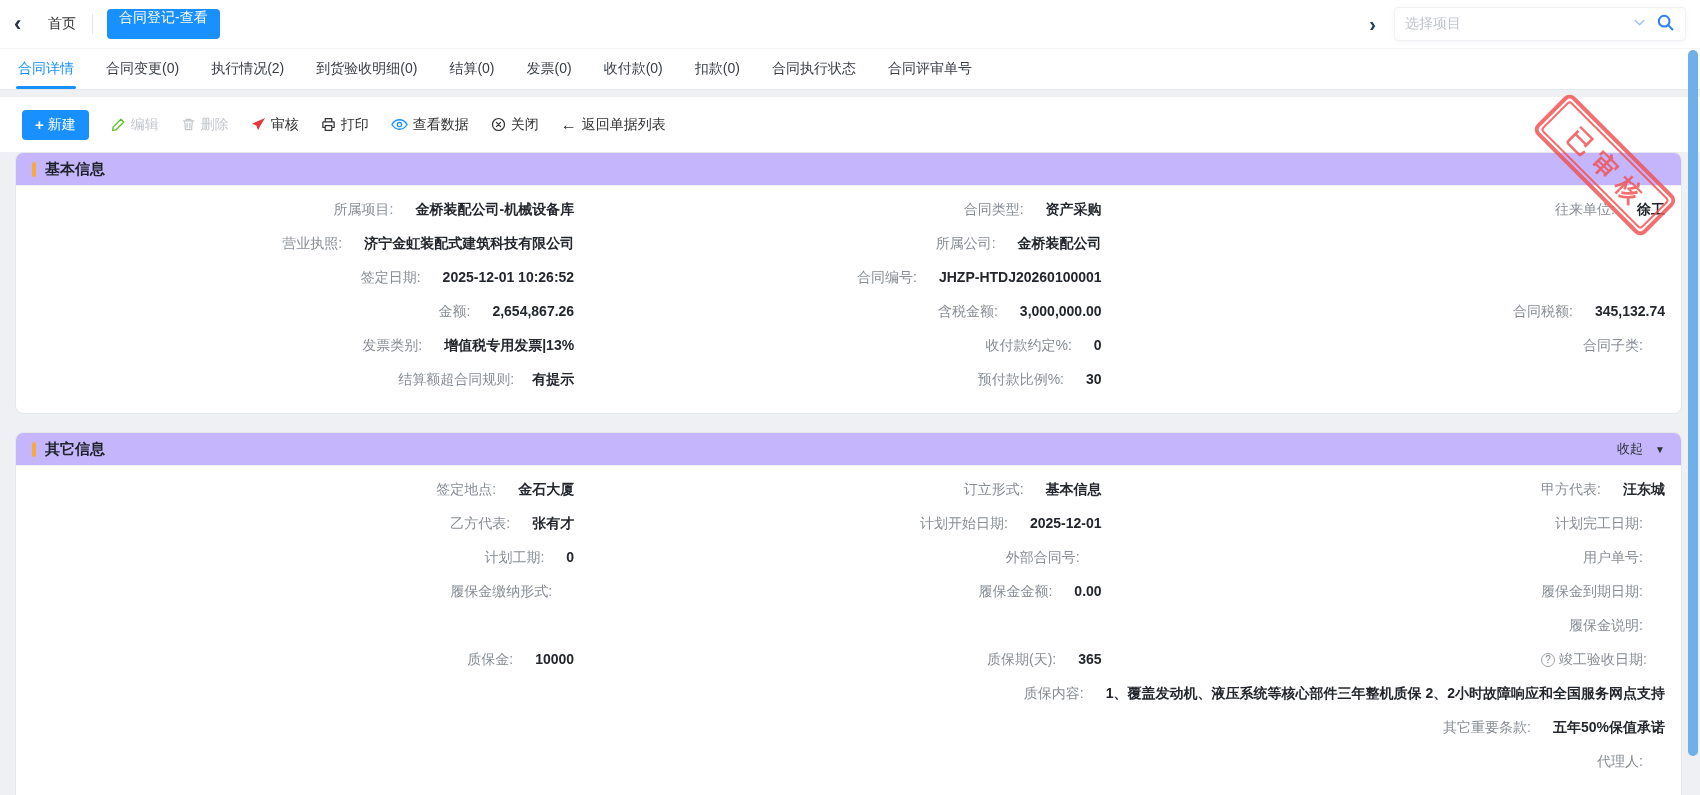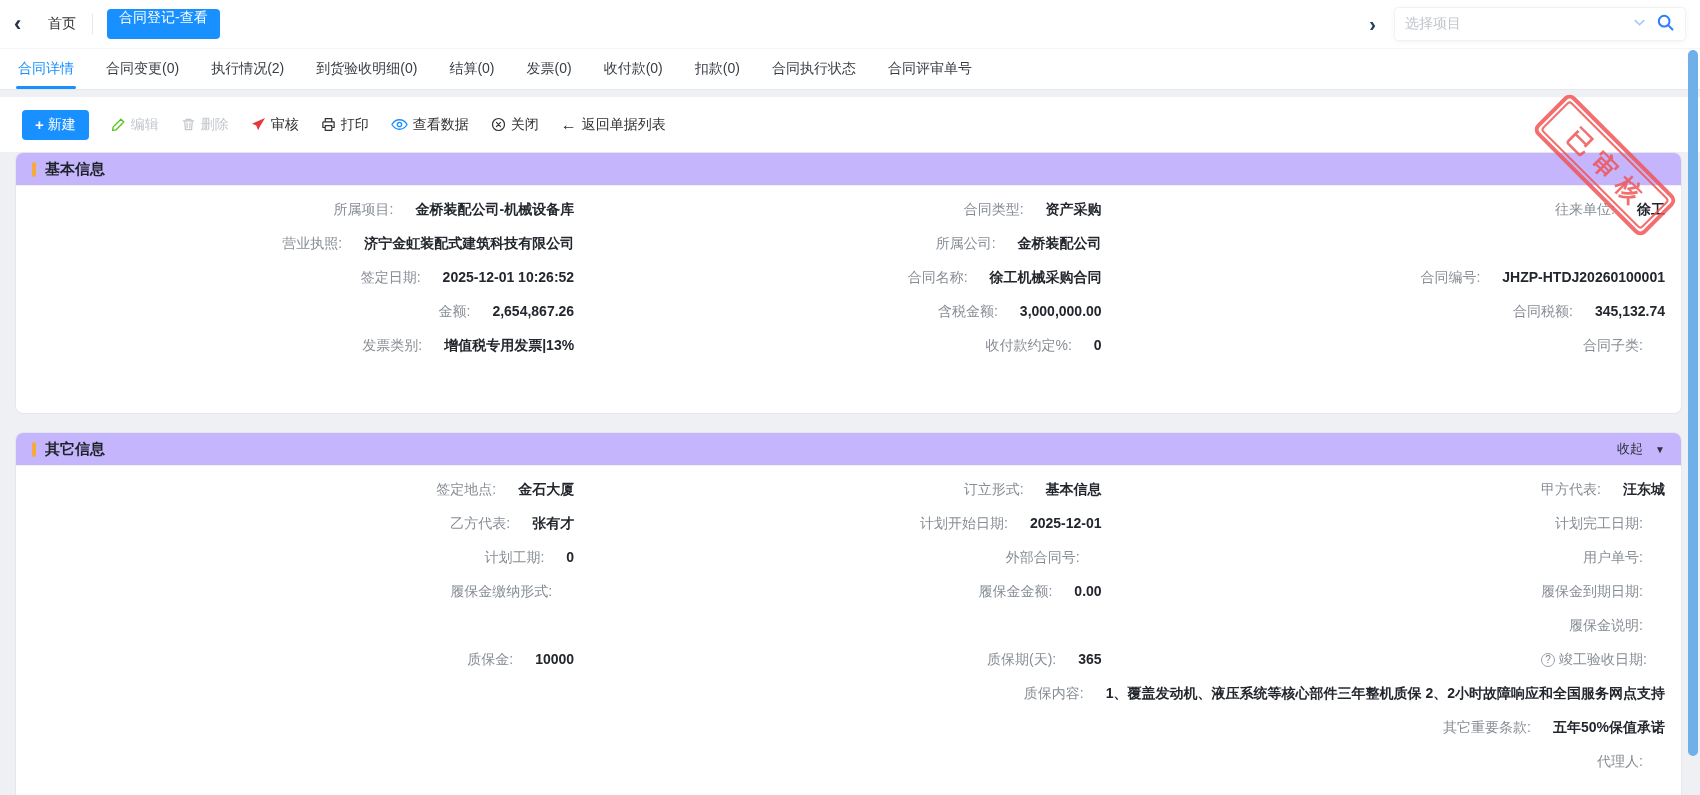--- a/index.html
+++ b/index.html
@@ -210,24 +210,20 @@
         <div class="field c1">
           <span class="flabel"><span>所属公司:</span></span>
           <span class="fvalue">金桥装配公司</span>
         </div>
       </div>
       <div class="frow">
         <div class="field c0">
           <span class="flabel"><span>签定日期:</span></span>
           <span class="fvalue">2025-12-01 10:26:52</span>
         </div>
-        <div class="field c1">
-          <span class="flabel"><span>合同名称:</span></span>
-          <span class="fvalue">徐工机械采购合同</span>
-        </div>
         <div class="field c2">
           <span class="flabel"><span>合同编号:</span></span>
           <span class="fvalue">JHZP-HTDJ20260100001</span>
         </div>
       </div>
       <div class="frow">
         <div class="field c0">
           <span class="flabel"><span>金额:</span></span>
           <span class="fvalue">2,654,867.26</span>
         </div>
@@ -245,20 +241,30 @@
           <span class="flabel"><span>发票类别:</span></span>
           <span class="fvalue">增值税专用发票|13%</span>
         </div>
         <div class="field c1">
           <span class="flabel"><span>收付款约定%:</span></span>
           <span class="fvalue">0</span>
         </div>
         <div class="field c2">
           <span class="flabel"><span>合同子类:</span></span>
           <span class="fvalue"></span>
+        </div>
+      </div>
+      <div class="frow">
+        <div class="field c0">
+          <span class="flabel"><span>结算额超合同规则:</span></span>
+          <span class="fvalue">有提示</span>
+        </div>
+        <div class="field c1">
+          <span class="flabel"><span>预付款比例%:</span></span>
+          <span class="fvalue">30</span>
         </div>
       </div>
     </div>
 </div>
 
 <div class="card" id="card-other">
   <div class="card-header">
     <span class="orange-bar"></span>
     <span class="card-title">其它信息</span>
     <button class="collapse-toggle">

